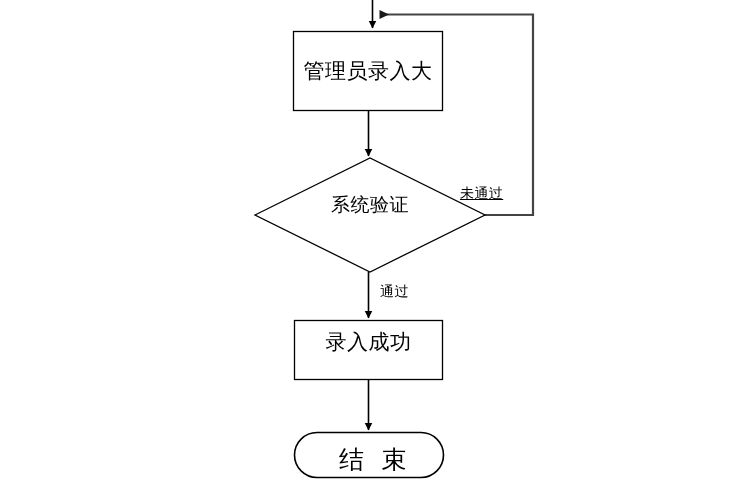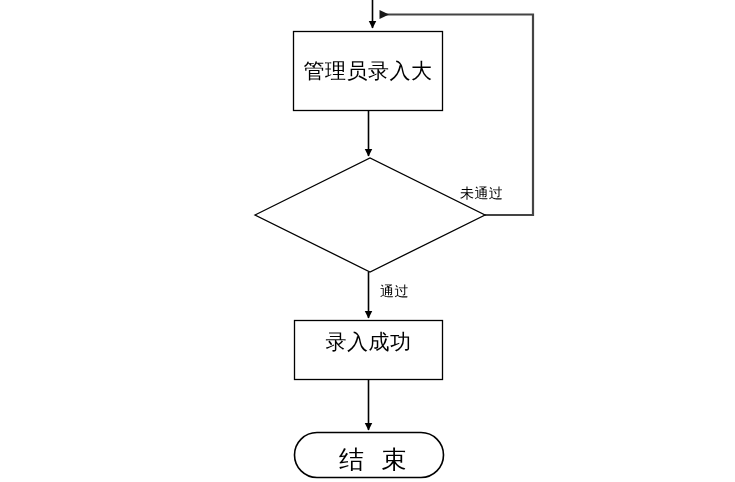--- a/index.html
+++ b/index.html
@@ -94,31 +94,32 @@
     <rect x="294.5" y="320.5" width="148" height="59" fill="#ffffff" stroke="#000000" stroke-width="1.3"></rect>
 
     <rect x="294.5" y="432.5" width="149" height="45" rx="22.5" ry="22.5" fill="#ffffff" stroke="#000000" stroke-width="1.6"></rect>
   </svg>
 
   <div class="node-text" style="left:293px; top:31px; width:150px; height:80px;border-radius:31px;">
     <span>管理员录入大</span>
   </div>
 
   <div class="node-text" style="left:300px; top:176px; width:140px; height:56px; font-size:19px;">
+    <span>系统验证</span>
   </div>
 
   <div class="node-text" style="left:294px; top:320px; width:149px; height:44px;">
     <span>录入成功</span>
   </div>
 
   <div class="node-text" style="left:298px; top:432px; width:150px; height:55px; font-size:25px;">
     <span>结  束</span>
   </div>
 
-  <div class="edge-label" style="left:460px; top:186px;">未通过</div>
+  <div class="edge-label" style="left:460px; top:186px;text-decoration:underline;">未通过</div>
 
   <div class="edge-label" style="left:380px; top:284px;">通过</div>
 
   <div class="hitbox" style="left:293px; top:31px; width:150px; height:80px;"></div>
   <div class="hitbox" style="left:255px; top:158px; width:230px; height:114px;"></div>
   <div class="hitbox" style="left:294px; top:320px; width:149px; height:60px;"></div>
   <div class="hitbox" style="left:294px; top:432px; width:150px; height:46px;"></div>
 
 </div>
 

